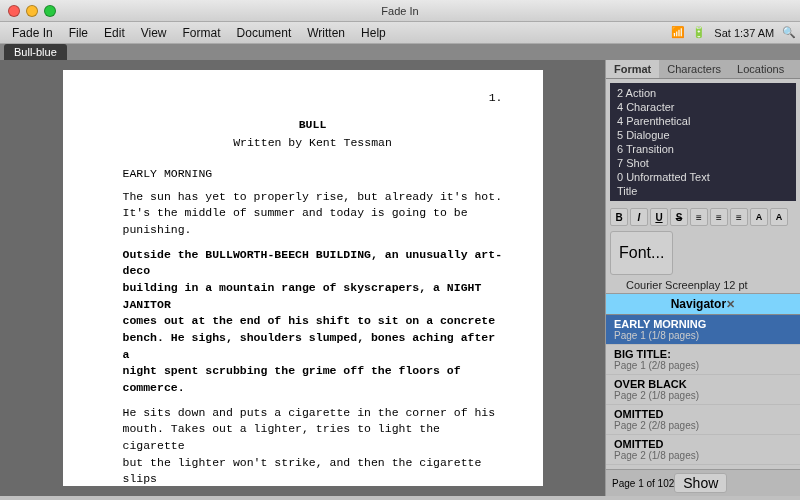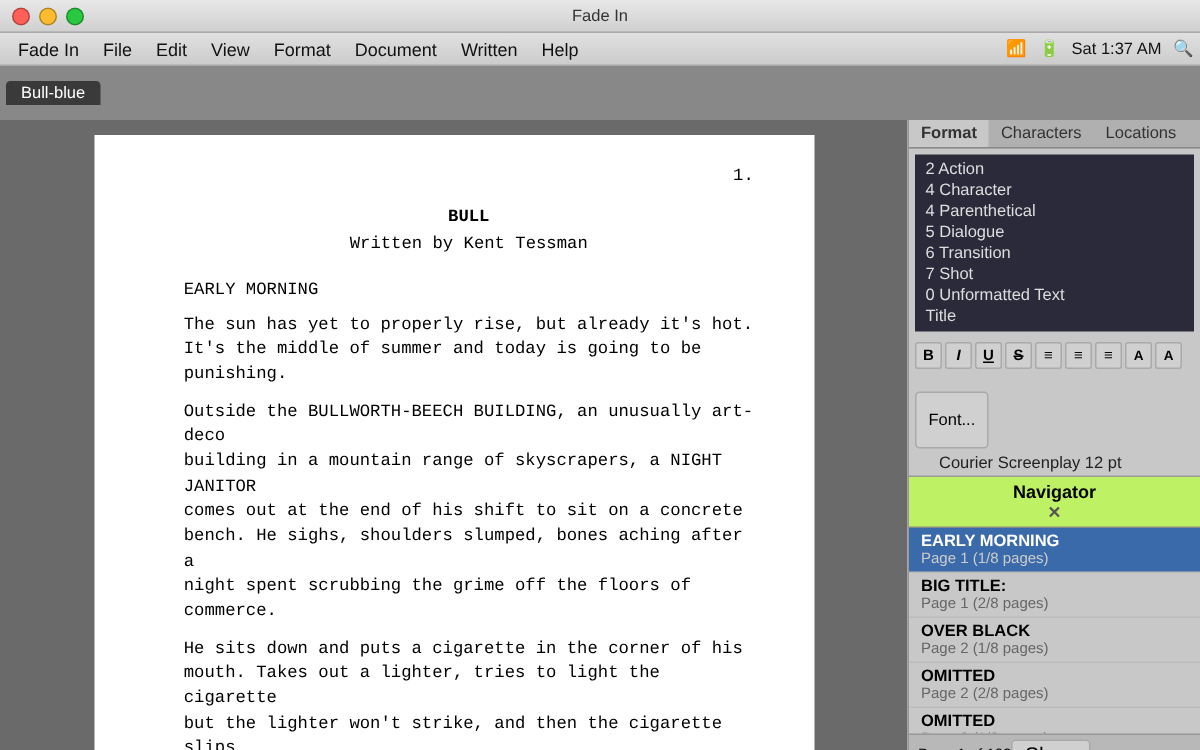--- a/index.html
+++ b/index.html
@@ -50,21 +50,21 @@
     .menu-bar-right {
       margin-left: auto;
       display: flex;
       align-items: center;
       gap: 8px;
       font-size: 11px;
     }
 
     
     .doc-tab-bar {
-      height: 36px;
+      height: 16px;
       background: #888;
       display: flex;
       align-items: center;
       padding: 0 4px;
     }
     .doc-tab {
       background: #555;
       color: #ddd;
       font-size: 11px;
       padding: 2px 10px;
@@ -189,50 +189,49 @@
       font-family: -apple-system, sans-serif;
       display: flex; align-items: center; justify-content: center;
       cursor: default;
       font-weight: bold;
     }
     .font-btn {
       background: #d0d0d0;
       border: 1px solid #aaa;
       border-radius: 3px;
       padding: 12px 8px;
-      font-size: 11px;
-      font-family: -apple-system, sans-serif;
-      margin: 12px 4px 2px 4px;
+      font-size: 16px;
+      font-family: -apple-system, sans-serif;
+      margin: 2px 4px 2px 4px;
       cursor: default;
     }
     .font-name {
       font-size: 11px;
       font-family: -apple-system, sans-serif;
       padding: 2px 20px;
       color: #222;
     }
 
     
     .navigator-panel {
       flex: 1;
       display: flex;
       flex-direction: column;
       overflow: hidden;
     }
     .navigator-header {
-      background: #bef264;
+      background: #7dd3fc;
       padding: 3px 6px;
       font-size: 12px;
       font-weight: bold;
       font-family: -apple-system, sans-serif;
       border-bottom: 1px solid #888;
       display: flex;
-      justify-content: space-between;
-      align-items: center;
-      flex-direction: column;
+      justify-content: center;
+      align-items: center;
     }
     .navigator-close {
       font-size: 11px; cursor: default; color: #555;
     }
     .nav-list {
       flex: 1;
       overflow: hidden;
       background: #c8c8c8;
     }
     .nav-item {
@@ -315,21 +314,21 @@
   <div class="script-area">
     <div class="script-page">
       <div class="page-number">1.</div>
       <div class="script-title">BULL</div>
       <div class="script-author">Written by Kent Tessman</div>
 
       <div class="scene-heading">EARLY MORNING</div>
       <div class="action" style="white-space: pre-line;">The sun has yet to properly rise, but already it's hot.
 It's the middle of summer and today is going to be
 punishing.</div>
-      <div class="action" style="white-space: pre-line;">Outside the BULLWORTH-BEECH BUILDING, an unusually art-deco
+      <div class="action" style="white-space: pre-line; font-weight: bold;">Outside the BULLWORTH-BEECH BUILDING, an unusually art-deco
 building in a mountain range of skyscrapers, a NIGHT JANITOR
 comes out at the end of his shift to sit on a concrete
 bench.  He sighs, shoulders slumped, bones aching after a
 night spent scrubbing the grime off the floors of commerce.</div>
       <div class="action" style="white-space: pre-line;">He sits down and puts a cigarette in the corner of his
 mouth.  Takes out a lighter, tries to light the cigarette
 but the lighter won't strike, and then the cigarette slips
 out of his mouth and tumbles to the ground.</div>
 
     </div>

